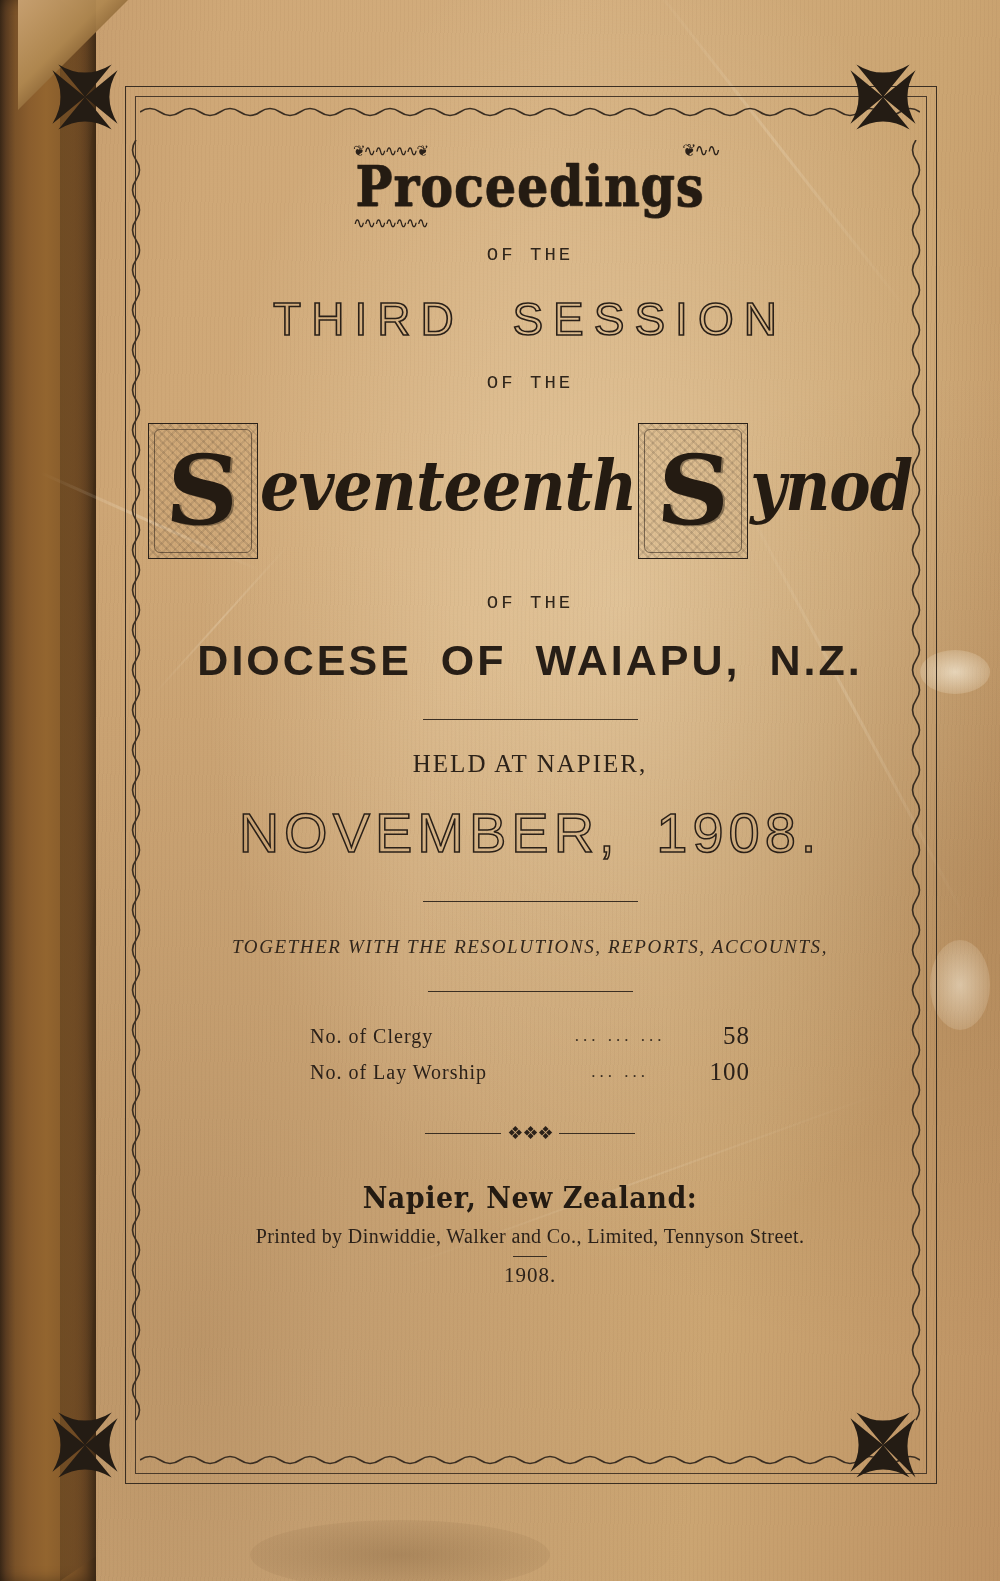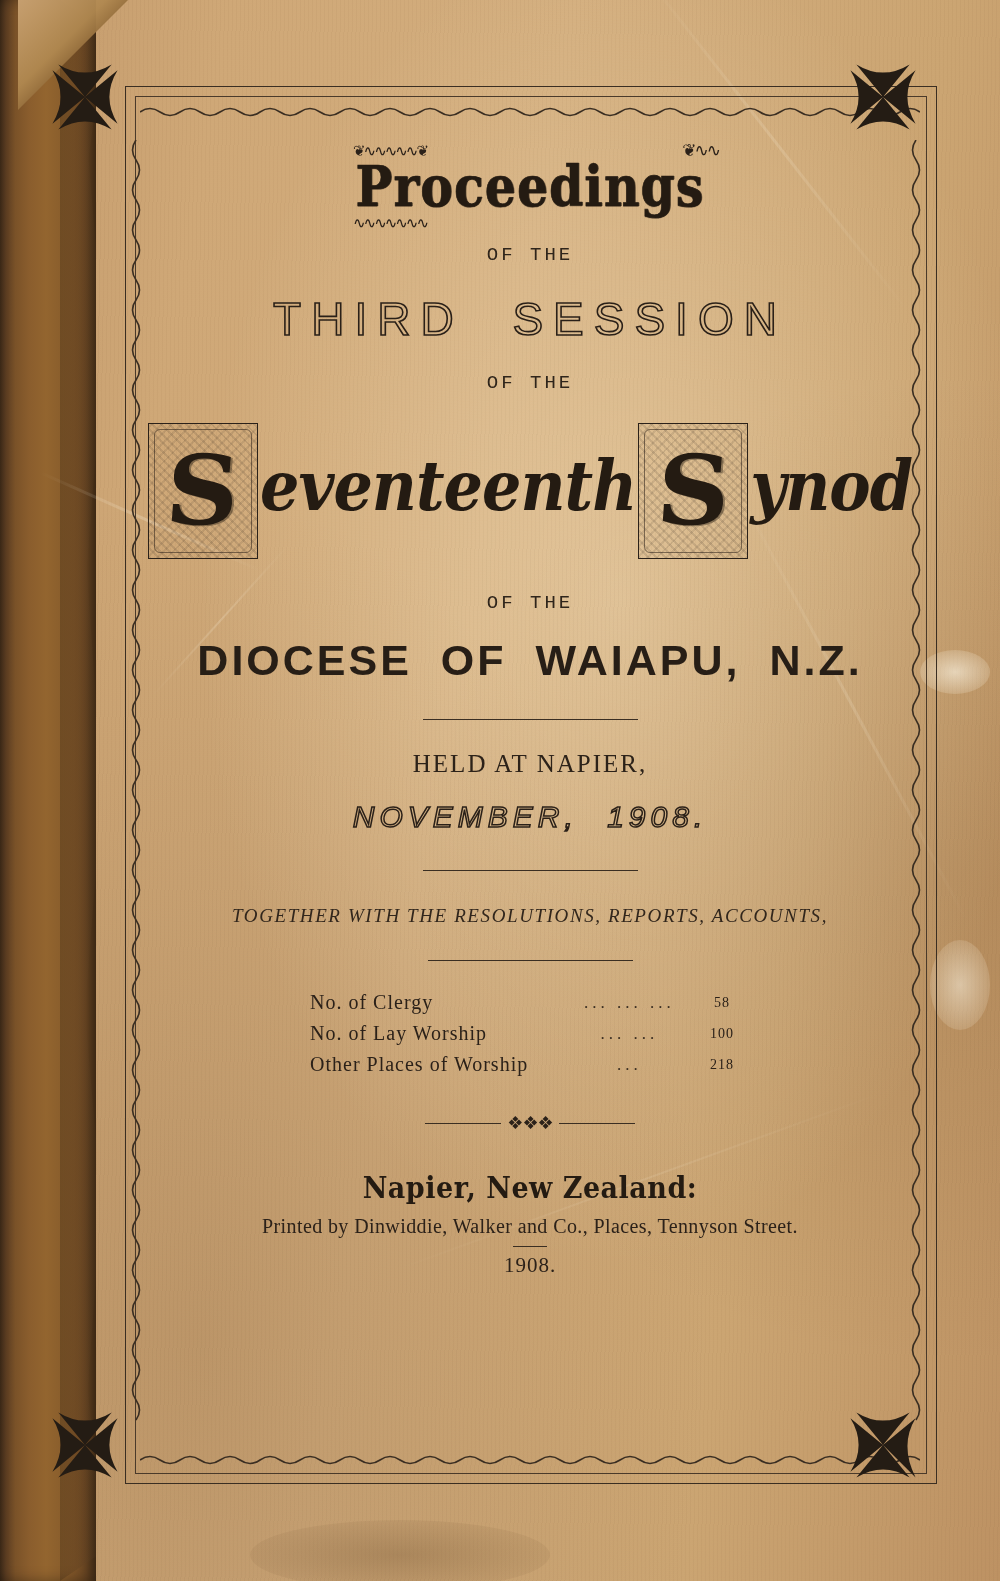--- a/index.html
+++ b/index.html
@@ -245,27 +245,26 @@
   .rule.mid   { width: 215px; margin: 36px auto 30px; }
 
   .heldat {
     font-family: "Liberation Serif", serif;
     font-size: 25px;
     letter-spacing: 2px;
     color: #2c2219;
   }
   .month {
     font-family: "Liberation Sans", sans-serif;
-    font-size: 30px;
+    font-size: 56px;
     letter-spacing: 5px;
     color: transparent;
     -webkit-text-stroke: 1.5px #2a2018;
     margin-top: 22px;
     word-spacing: 16px;
-    font-style: italic;
   }
 
   .subtitle {
     font-family: "Liberation Serif", serif;
     font-style: italic;
     font-size: 19px;
     letter-spacing: 1.6px;
     line-height: 1.55;
     color: #31261c;
   }
@@ -280,21 +279,21 @@
   }
   .stats td {
     padding: 4px 0;
     font-size: 20px;
     letter-spacing: 1px;
     white-space: nowrap;
     margin-left: 8px;
   }
   .stats td.label { text-align: left; }
   .stats td.dots { text-align: center; color: #3a2e22; letter-spacing: 4px; font-size: 17px; padding: 0 10px;}
-  .stats td.val  { font-size: 14px; width: 56px; }
+  .stats td.val  { text-align: right; font-size: 25px; width: 56px; }
 
   .ornament {
     margin: 34px auto 0;
     width: 210px;
     display: flex;
     align-items: center;
     justify-content: center;
     color: #2b2119;
   }
   .ornament .dashline { flex: 1; height: 1px; background: #3a2e22; }
@@ -439,33 +438,28 @@
         <tr>
           <td class="label">No. of Clergy</td>
           <td class="dots">...        ...        ...</td>
           <td class="val">58</td>
         </tr>
         <tr>
           <td class="label">No. of Lay Worship</td>
           <td class="dots">...        ...</td>
           <td class="val">100</td>
         </tr>
-        <tr>
-          <td class="label">Other Places of Worship</td>
-          <td class="dots">...</td>
-          <td class="val">218</td>
-        </tr>
       </tbody>
     </table>
 
     <div class="ornament">
       <span class="dashline"></span>
       <span class="glyph">❖❖❖</span>
       <span class="dashline"></span>
     </div>
 
     <div class="imprint-city">Napier, New Zealand:</div>
-    <div class="imprint-line">Printed by Dinwiddie, Walker and Co., Places, Tennyson Street.</div>
+    <div class="imprint-line">Printed by Dinwiddie, Walker and Co., Limited, Tennyson Street.</div>
     <div class="imprint-rule"></div>
     <div class="imprint-year">1908.</div>
 
   </div>
 </div>
 
 </body></html>

